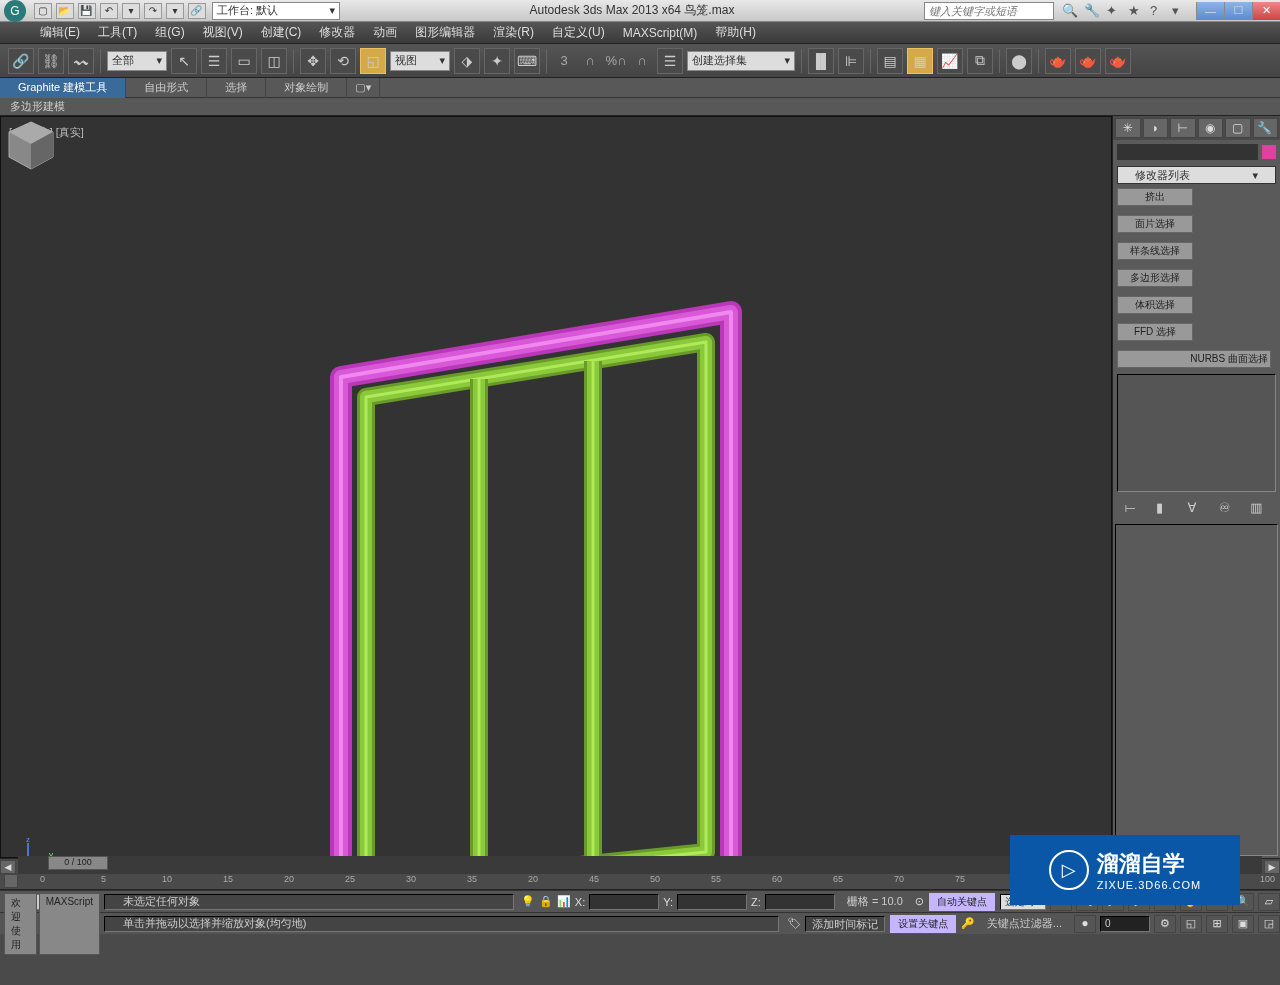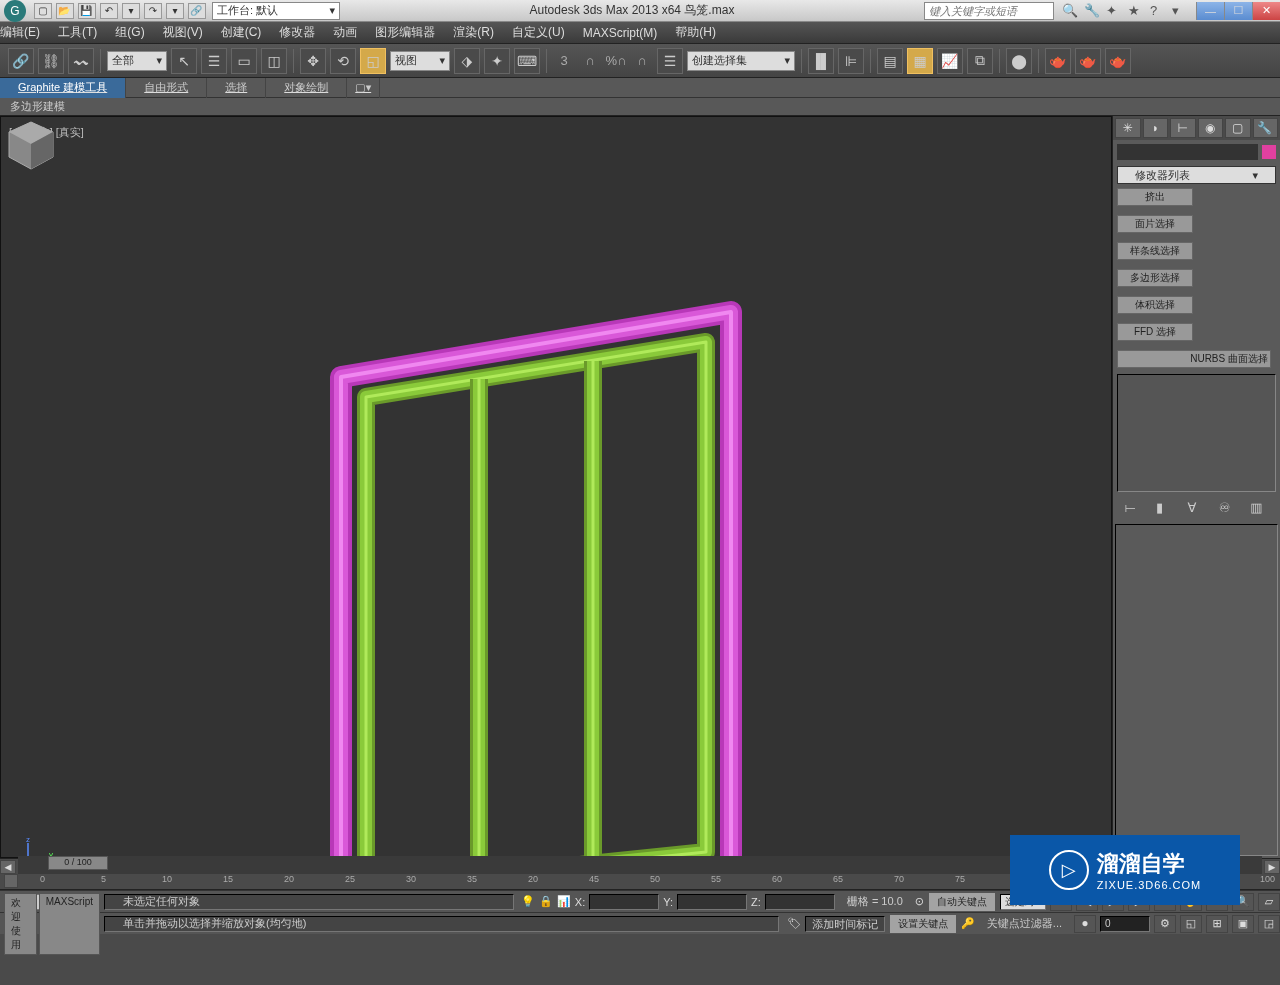--- a/index.html
+++ b/index.html
@@ -15,33 +15,33 @@
 .search-box { width: 130px; height: 18px; background: #fff; border: 1px solid #888; font-size: 11px; color: #999; padding: 0 4px; font-style: italic; }
 .tb-icons { display: flex; gap: 6px; margin: 0 8px; }
 .tb-icon { width: 16px; height: 16px; color: #555; font-size: 13px; }
 .win-controls { display: flex; }
 .win-btn { width: 28px; height: 18px; display: flex; align-items: center; justify-content: center; font-size: 11px; border-left: 1px solid #888; }
 .win-min { background: linear-gradient(#8cb4e8, #5a8cd0); }
 .win-max { background: linear-gradient(#8cb4e8, #5a8cd0); }
 .win-close { background: linear-gradient(#e88, #c44); color: #fff; }
 
 
-.menubar { height: 22px; background: linear-gradient(#555, #3a3a3a); display: flex; align-items: center; gap: 18px; border-bottom: 1px solid #222; }
+.menubar { height: 22px; background: linear-gradient(#555, #3a3a3a); display: flex; align-items: center; padding-left: 40px; gap: 18px; border-bottom: 1px solid #222; }
 .menu-item { color: #ddd; font-size: 12px; }
 
 
 .toolbar { height: 34px; background: linear-gradient(#555, #444); display: flex; align-items: center; padding: 0 8px; gap: 4px; border-bottom: 1px solid #222; }
 .tool-btn { width: 26px; height: 26px; background: #4a4a4a; border: 1px solid #666; display: flex; align-items: center; justify-content: center; font-size: 14px; color: #ccc; }
 .tool-btn.active { background: #d4a94a; border-color: #f0c060; }
 .tool-sel { height: 20px; background: #ddd; border: 1px solid #888; font-size: 11px; color: #333; padding: 0 4px; display: flex; align-items: center; justify-content: space-between; }
 .sep { width: 1px; height: 24px; background: #666; margin: 0 2px; }
 .snap-icon { width: 22px; height: 22px; font-size: 13px; display: flex; align-items: center; justify-content: center; color: #aaa; }
 
 
-.ribbon-tabs { height: 20px; background: #585858; display: flex; align-items: center; border-bottom: 1px solid #333; text-decoration: underline; }
+.ribbon-tabs { height: 20px; background: #585858; display: flex; align-items: center; border-bottom: 1px solid #333; }
 .rtab { padding: 0 18px; height: 20px; display: flex; align-items: center; font-size: 11px; color: #ccc; border-right: 1px solid #444; }
 .rtab.blue { background: #3a6a9a; color: #fff; }
 .ribbon-sub { height: 18px; background: #585858; display: flex; align-items: center; padding-left: 10px; font-size: 11px; color: #ccc; border-bottom: 1px solid #222; }
 
 
 .main-row { display: flex; height: 742px; }
 .viewport { flex: 1; background: #333; position: relative; border: 1px solid #111; }
 .vp-label { position: absolute; top: 8px; left: 8px; color: #bbb; font-size: 11px; }
 .vp-cube { position: absolute; top: 30px; right: 30px; width: 60px; height: 60px; }
 .vp-axis { position: absolute; bottom: 20px; left: 15px; }
@@ -74,21 +74,21 @@
 .ruler-tick { position: absolute; top: 0; font-size: 9px; color: #aaa; }
 
 
 .status-row { height: 22px; background: #555; display: flex; align-items: center; gap: 4px; border-top: 1px solid #333; font-size: 11px; }
 .status-left { width: 100px; display: flex; gap: 2px; padding-left: 4px; }
 .script-tab { padding: 2px 6px; background: #888; border: 1px solid #555; font-size: 10px; color: #222; }
 .status-msg { flex: 1; background: #444; height: 16px; padding: 0 18px; display: flex; align-items: center; color: #ccc; border: 1px inset #222; margin-right: 4px; }
 .coord-box { width: 70px; height: 16px; background: #333; border: 1px inset #222; font-size: 10px; padding: 0 4px; color: #888; }
 .status-info { padding: 0 8px; color: #ccc; }
 .anim-ctrl { width: 22px; height: 18px; background: #555; border: 1px solid #444; display: flex; align-items: center; justify-content: center; font-size: 11px; }
-.autokey-btn { padding: 2px 8px; background: #a3a3a3; border: 1px solid #555; color: #222; font-size: 10px; }
+.autokey-btn { padding: 2px 8px; background: #c4b5fd; border: 1px solid #555; color: #222; font-size: 10px; }
 
 
 .watermark { position: absolute; right: 40px; bottom: 80px; width: 230px; height: 70px; background: #0a57a8; display: flex; align-items: center; justify-content: center; gap: 8px; }
 .watermark-logo { width: 40px; height: 40px; border: 2px solid #fff; border-radius: 50%; display: flex; align-items: center; justify-content: center; color: #fff; font-size: 18px; }
 .watermark-text { color: #fff; }
 .watermark-text .big { font-size: 22px; font-weight: bold; }
 .watermark-text .small { font-size: 11px; letter-spacing: 1px; }
 </style>
 </head>
 <body>

